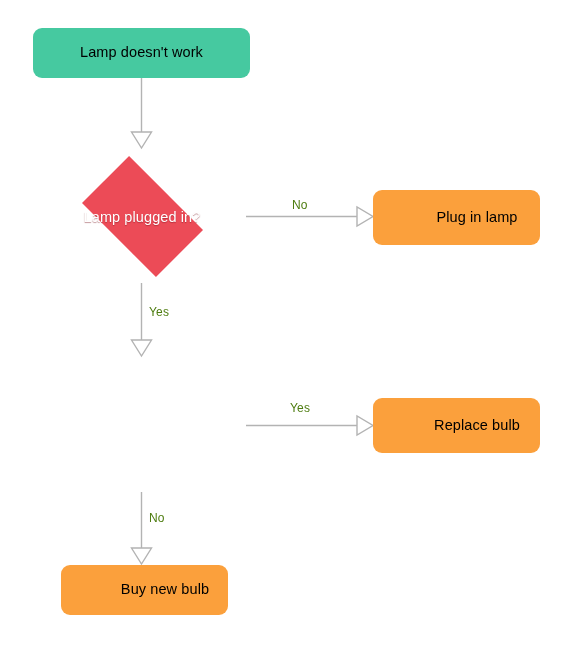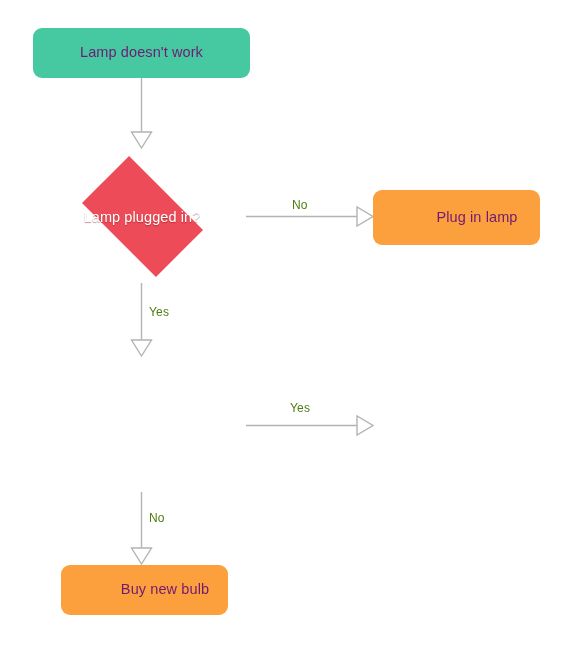--- a/index.html
+++ b/index.html
@@ -37,21 +37,21 @@
     align-items: center;
     justify-content: center;
     text-align: center;
   }
 
   .node-rect {
     border-radius: 9px;
   }
   .node-rect .node-label {
     font-size: 14.5px;
-    color: #701a75;
+    color: #000000;
     letter-spacing: 0.1px;
     line-height: 1.2;
   }
 
   .node-start {
     background: #46c9a0;
   }
   .node-action {
     background: #fba03c;
     padding-left: 41px;
@@ -132,20 +132,23 @@
   <div class="node node-decision" style="left:38px; top:150px; width:208px; height:133px;">
     <span class="diamond-shape"></span>
     <span class="node-label">Lamp plugged in?</span>
   </div>
 
   <div class="node node-rect node-action" style="left:373px; top:190px; width:167px; height:55px;">
     <span class="node-label">Plug in lamp</span>
   </div>
 
 
+  <div class="node node-rect node-action" style="left:373px; top:398px; width:167px; height:55px;">
+    <span class="node-label">Replace bulb</span>
+  </div>
 
   <div class="node node-rect node-action" style="left:61px; top:565px; width:167px; height:50px;">
     <span class="node-label">Buy new bulb</span>
   </div>
 
   <span class="edge-label" style="left:292px; top:198px;">No</span>
 
   <span class="edge-label" style="left:149px; top:305px;">Yes</span>
 
   <span class="edge-label" style="left:290px; top:401px;">Yes</span>

